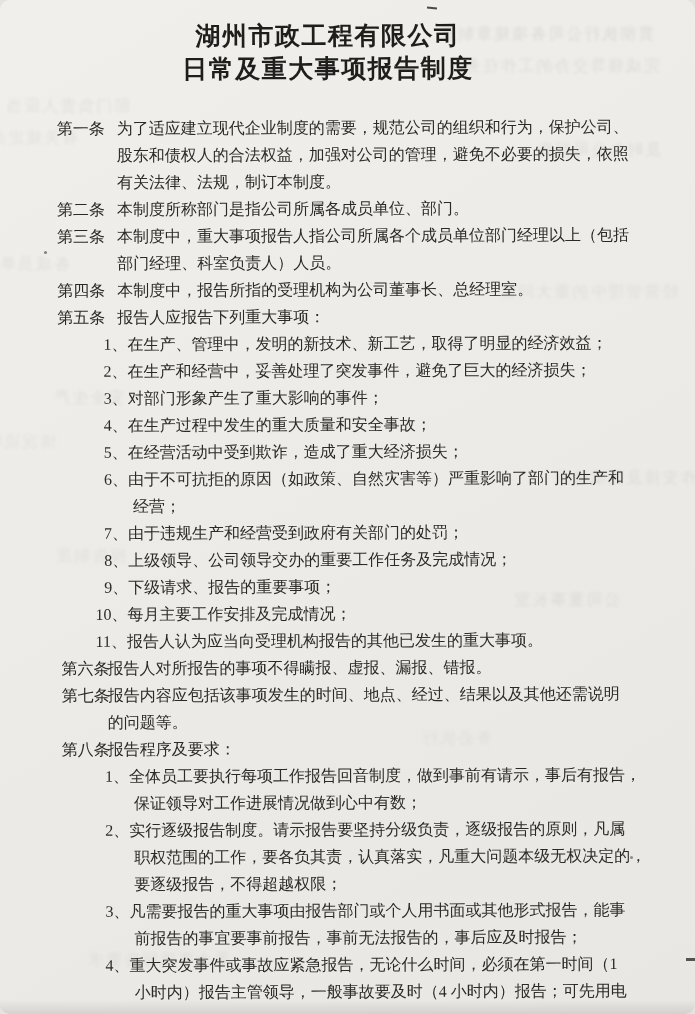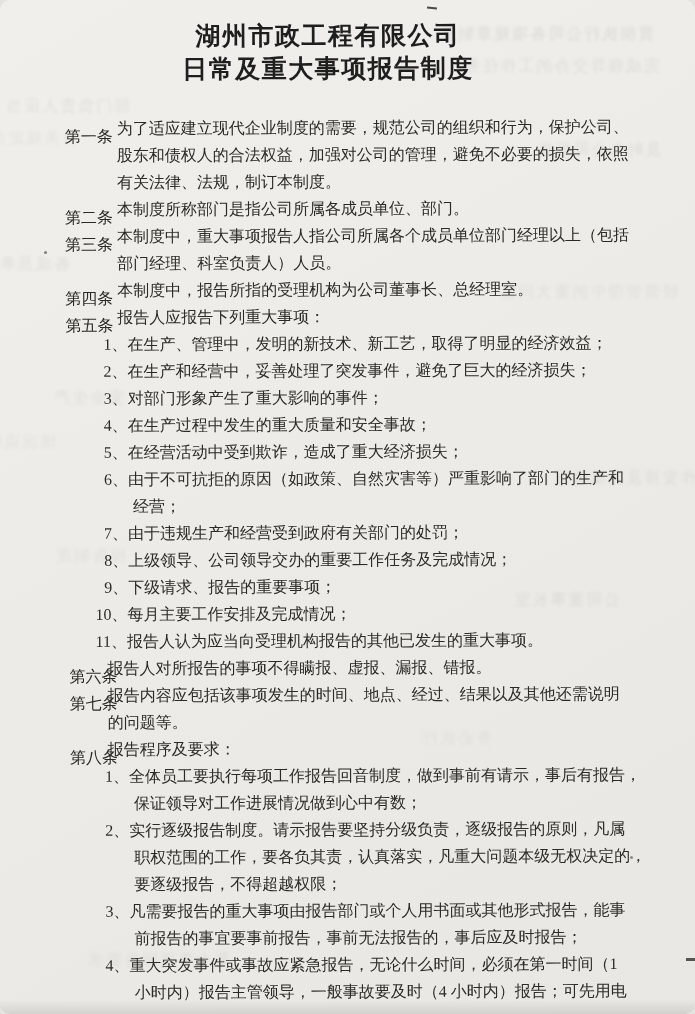--- a/index.html
+++ b/index.html
@@ -50,21 +50,21 @@
 
   .content { position:absolute; inset:0; padding-top:19px; transform:rotate(-0.2deg); }
   .title-block {
     text-align:center; padding-right:36px;
     font-family:"Liberation Sans","DejaVu Sans",sans-serif;
     font-weight:700; color:#1e1e1c; font-size:25px; line-height:33px; letter-spacing:1.5px;
   }
   .doc-body { margin-top:29px; font-size:16px; line-height:27px; color:#2b2a27; }
   .article { position:relative; padding-left:118px; }
   .article.tight { padding-left:107px; }
-  .article-label { position:absolute; left:58px; top:8px;margin-left:8px; }
+  .article-label { position:absolute; left:58px; top:0; }
   .article.tight .article-label { left:61px; }
   .article-text { display:block; white-space:pre; }
   .subitem { margin:0; padding-left:133px; text-indent:-29px; white-space:pre; }
   .subitem.wide-num { text-indent:-38px; }
 </style>
 </head>
 <body>
 
 <div class="page">
   <div class="bleed-layer" id="bleed-layer">

